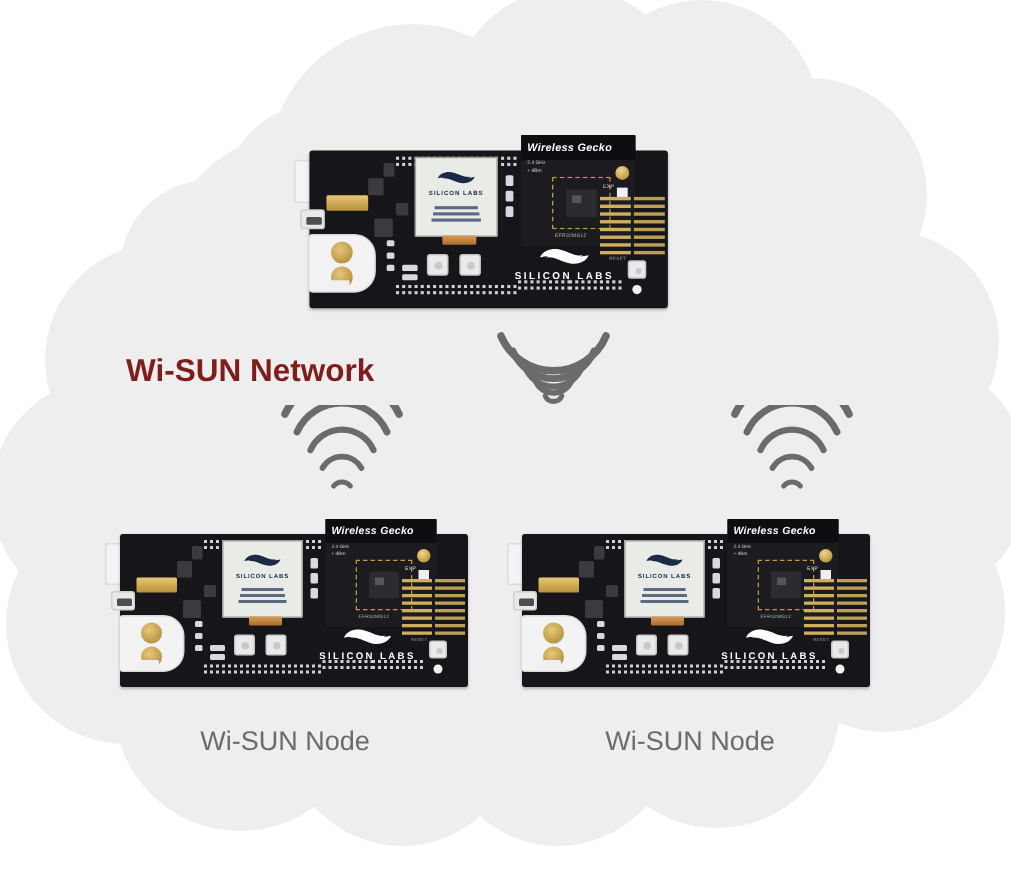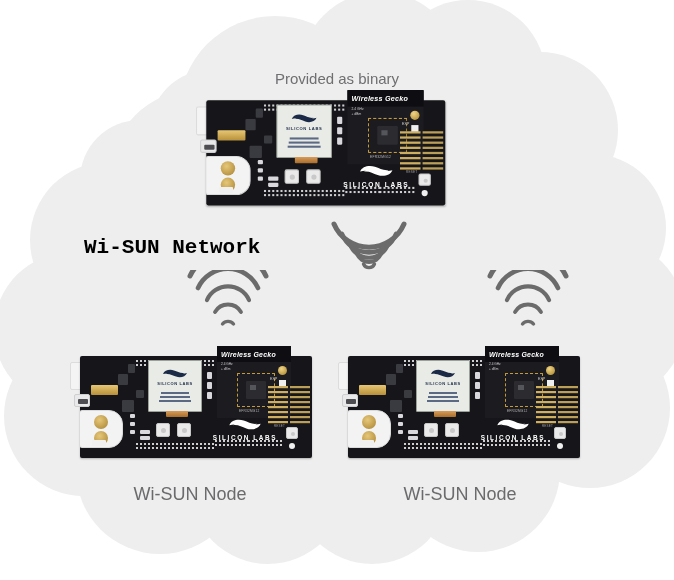--- a/index.html
+++ b/index.html
@@ -16,21 +16,21 @@
   .label{ position:absolute; color:#6e6e6e; white-space:nowrap; }
   #router-title{
     left:0; right:0; top:44px; text-align:center;
     font-size:19px; font-weight:bold; color:#58585a; letter-spacing:.1px;
   }
   #router-sub{
     left:0; right:0; top:70px; text-align:center;
     font-size:15px; font-weight:normal; color:#6f6f72;
   }
   #network-title{
-    left:84px; top:236px; font-size:21px; font-weight:bold; color:#000000;font-family:Liberation Mono, monospace;
+    left:84px; top:236px; font-size:21px; font-weight:bold; color:#7f1d1d;
   }
   #node-left-label{ left:60px; top:484px; width:260px; text-align:center; font-size:18px; color:#6b6b6e; }
   #node-right-label{ left:330px; top:484px; width:260px; text-align:center; font-size:18px; color:#6b6b6e; }
 
   
   .wifi{ position:absolute; }
 
   
   .board{ position:absolute; transform-origin: top left; }
   .board-inner{ position:relative; width:248px; height:120px; }
@@ -186,21 +186,20 @@
   <svg class="wifi" style="left:486px; top:270px;" width="84" height="62" viewBox="0 0 84 62">
     <g fill="none" stroke="#6b6b6b" stroke-linecap="round">
       <path d="M4 54 A 42 42 0 0 1 80 54" stroke-width="5.0" transform="translate(0,-48)"></path>
       <path d="M12 54 A 33 33 0 0 1 72 54" stroke-width="4.6" transform="translate(0,-36)"></path>
       <path d="M21 54 A 23 23 0 0 1 63 54" stroke-width="4.2" transform="translate(0,-24)"></path>
       <path d="M29 54 A 15 15 0 0 1 55 54" stroke-width="3.8" transform="translate(0,-12)"></path>
       <path d="M36.5 54 A 7 7 0 0 1 47.5 54" stroke-width="3.4"></path>
     </g>
   </svg>
 
-  <div class="label" id="router-sub">Provided as binary</div>
   <div class="label" id="network-title">Wi-SUN Network</div>
   <div class="label" id="node-left-label">Wi-SUN Node</div>
   <div class="label" id="node-right-label">Wi-SUN Node</div>
 
   <div class="board" id="board0" style="left:196px; top:88px; transform:scale(1.03);">
     <div class="board-inner">
       <div class="white-conn"></div>
       <div class="pcb"></div>
       <div class="usb"></div>
       <div class="gold-conn"></div>

